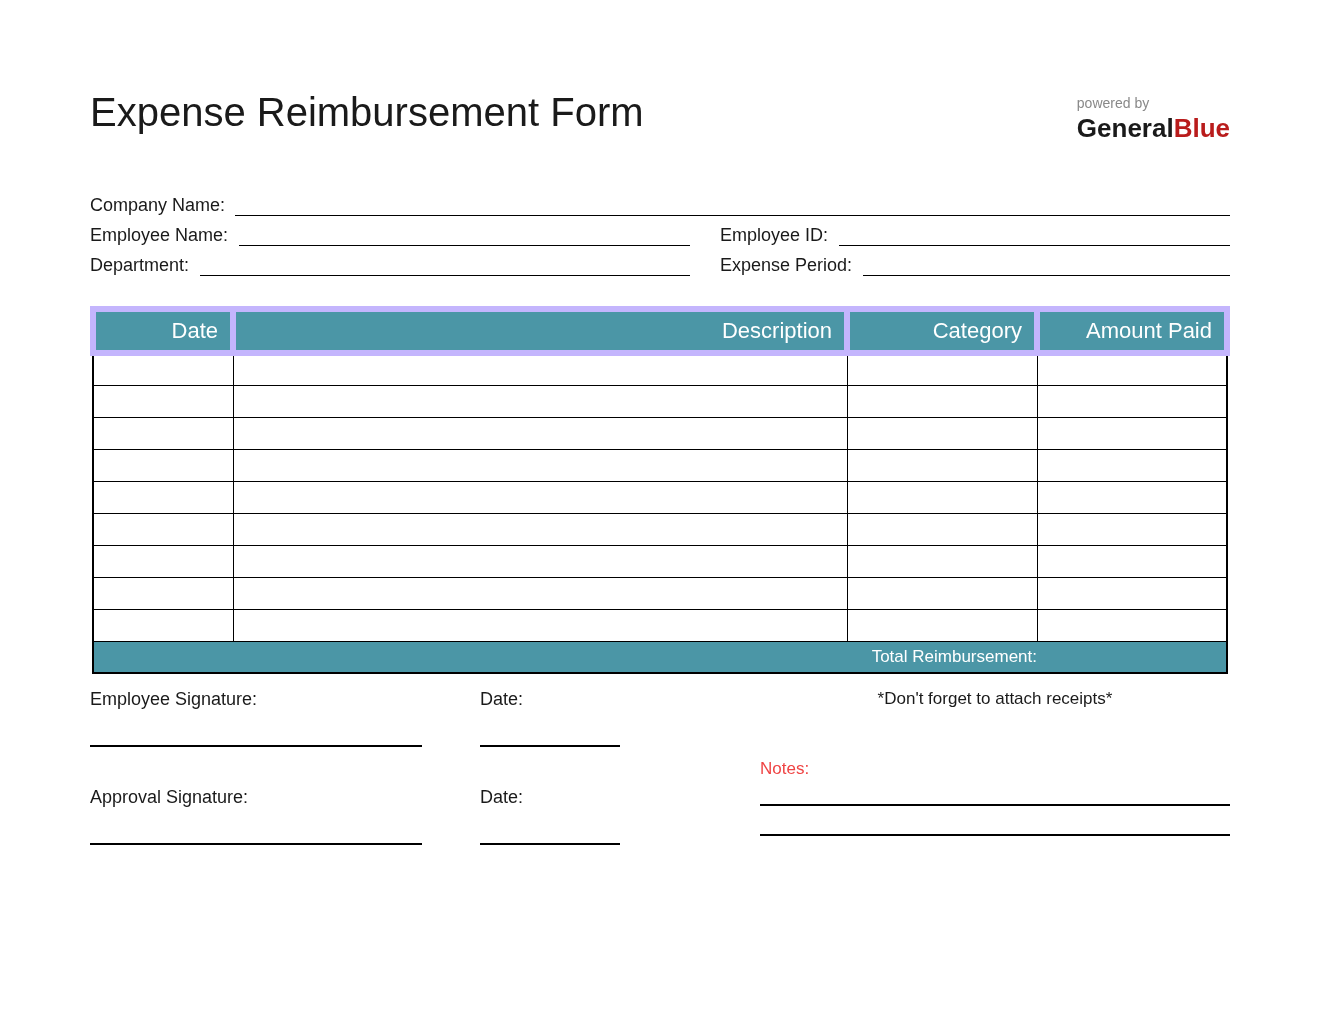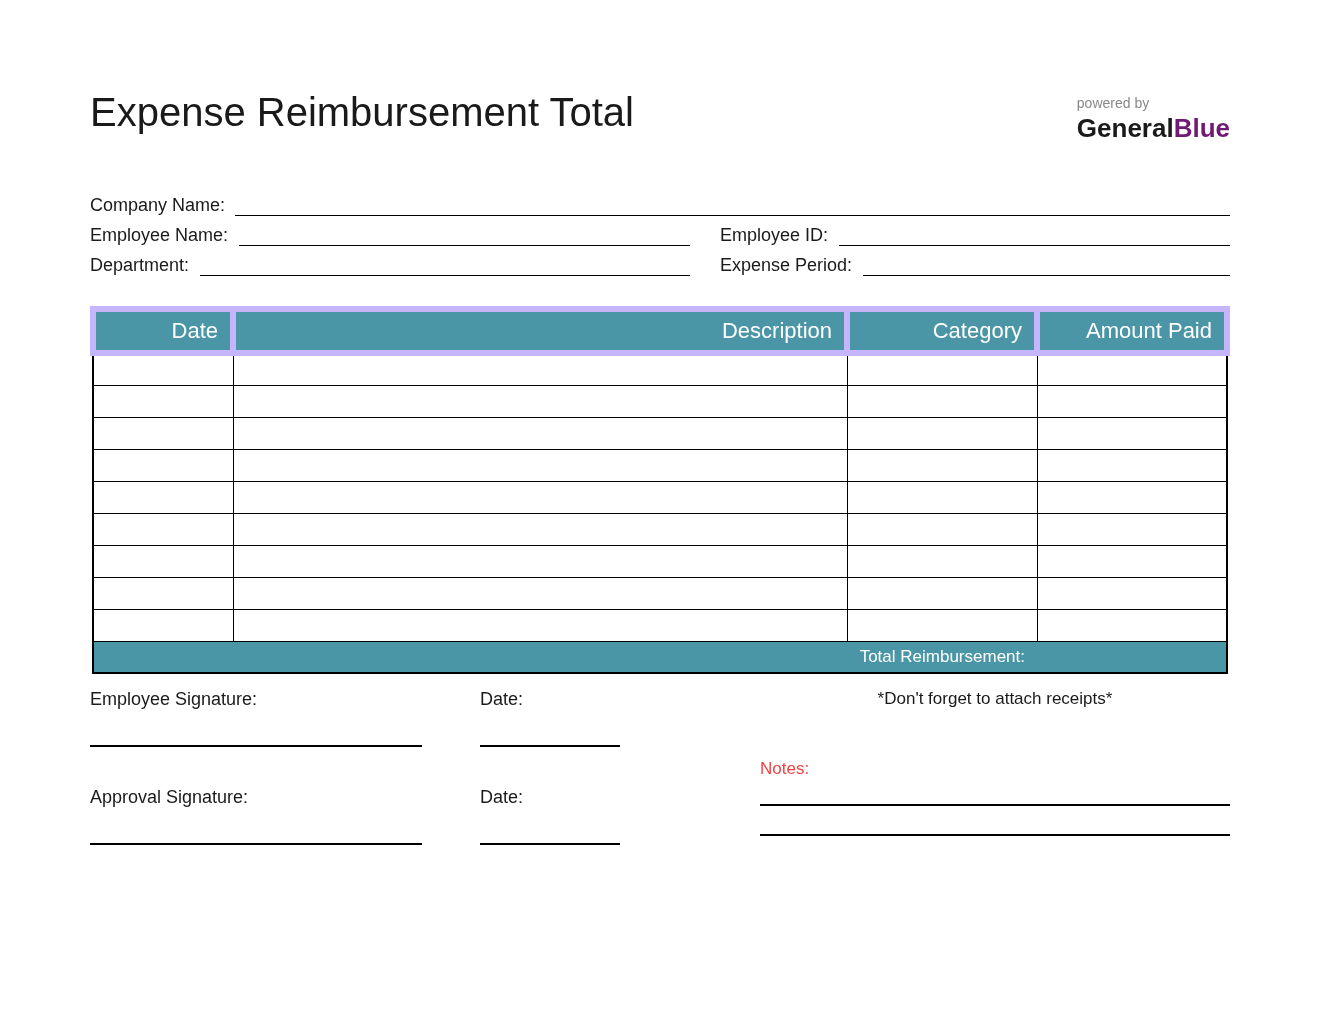--- a/index.html
+++ b/index.html
@@ -30,21 +30,21 @@
       font-size: 14px;
       color: #888;
       font-weight: 400;
       margin-bottom: 2px;
     }
     .logo-text {
       font-size: 26px;
       font-weight: 700;
     }
     .logo-general { color: #1a1a1a; }
-    .logo-blue { color: #701a75; margin-top: 24px; }
+    .logo-blue { color: #b91c1c; margin-top: 24px; }
     .info-section { margin-bottom: 30px; }
     .info-row {
       display: flex;
       align-items: flex-end;
       margin-bottom: 8px;
       gap: 0;
     }
     .info-label {
       font-size: 18px;
       color: #1a1a1a;
@@ -87,21 +87,21 @@
     .col-date { width: 140px; }
     .col-desc { width: auto; }
     .col-cat { width: 190px; }
     .col-amt { width: 190px; }
     .total-row {
       background: #4b96a6;
       color: #fff;
     }
     .total-row td {
       border: none;
-      padding: 4px 12px;
+      padding: 4px 0;
       font-size: 17px;
     }
     .bottom-section {
       margin-top: 15px;
       display: flex;
       gap: 0;
     }
     .sig-col {
       display: flex;
       flex-direction: column;
@@ -134,21 +134,21 @@
     .notes-line {
       border-bottom: 2px solid #000;
       width: 100%;
       margin-bottom: 28px;
     }
   </style>
 </head>
 <body>
 
 <div class="header-row">
-  <h1 class="title">Expense Reimbursement Total</h1>
+  <h1 class="title">Expense Reimbursement Form</h1>
   <div class="logo-area">
     <div class="powered-by">powered by</div>
     <div class="logo-text">
       <span class="logo-general">General</span><span class="logo-blue">Blue</span>
     </div>
   </div>
 </div>
 
 <div class="info-section">
   <div class="info-row">

